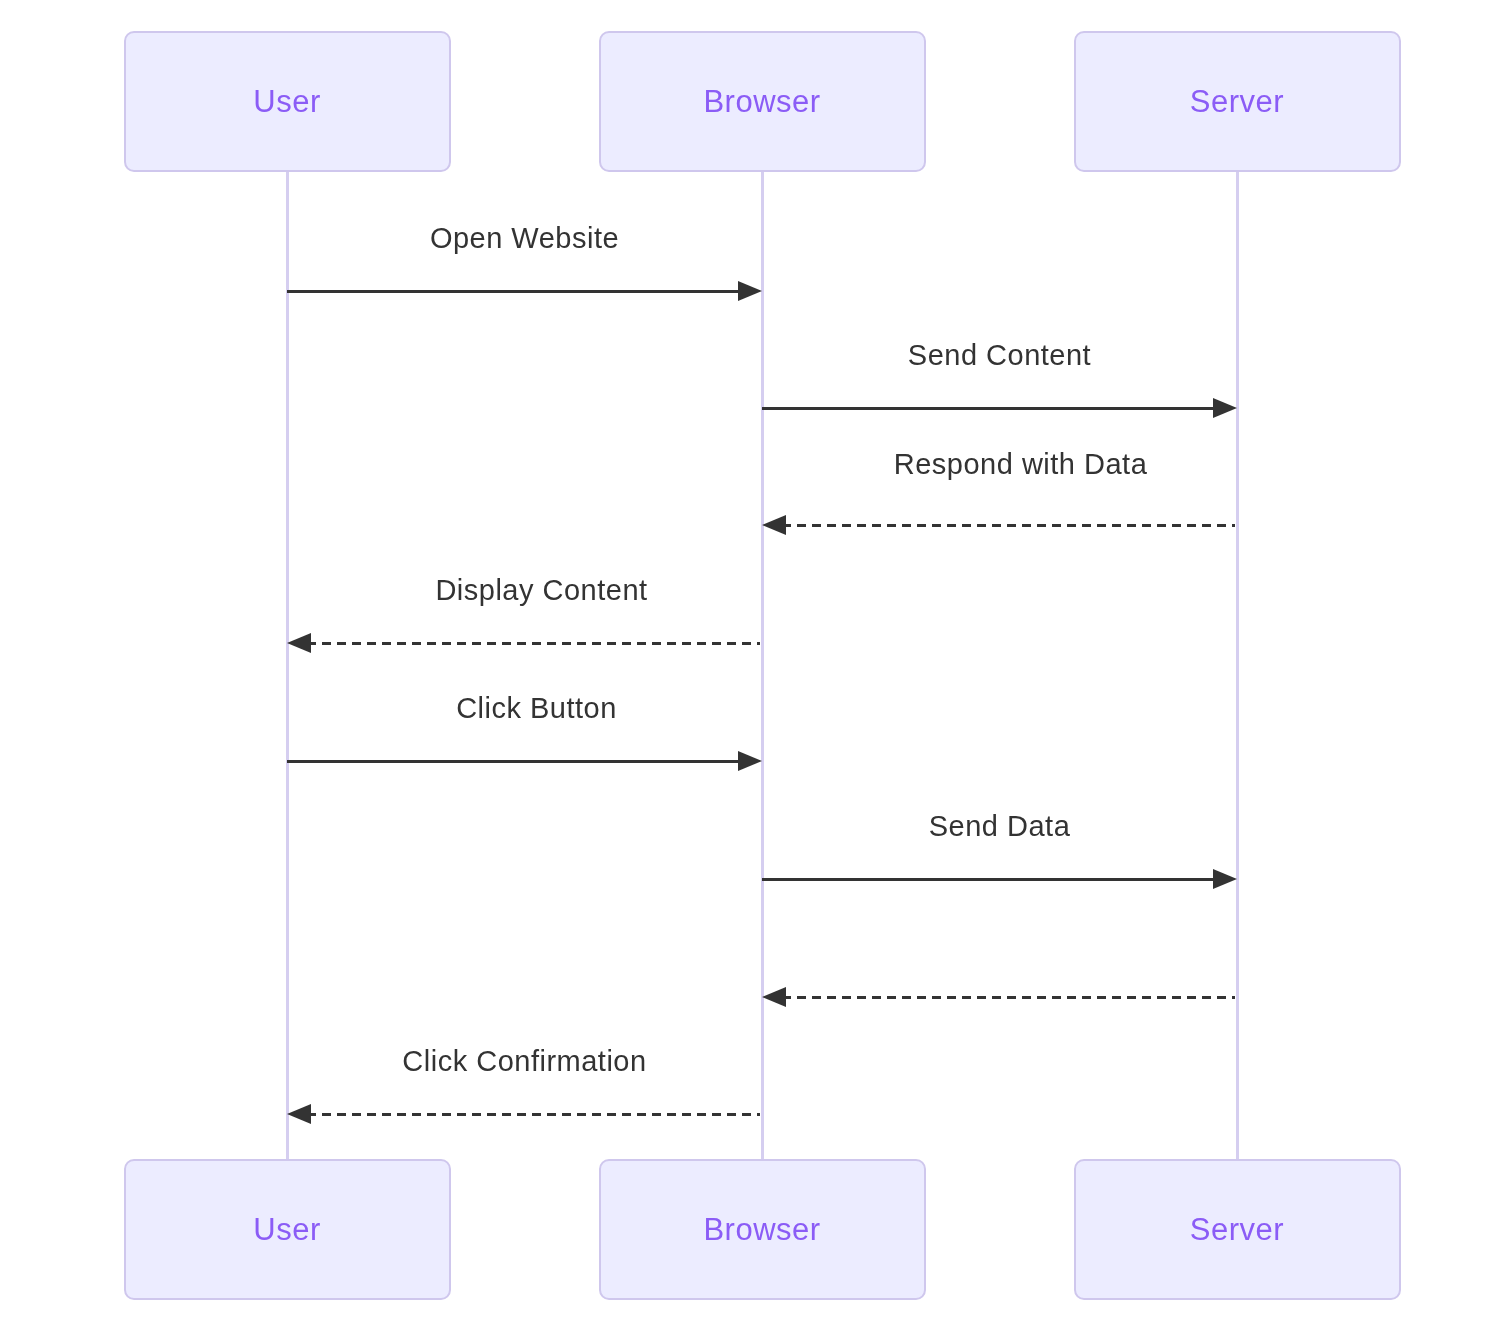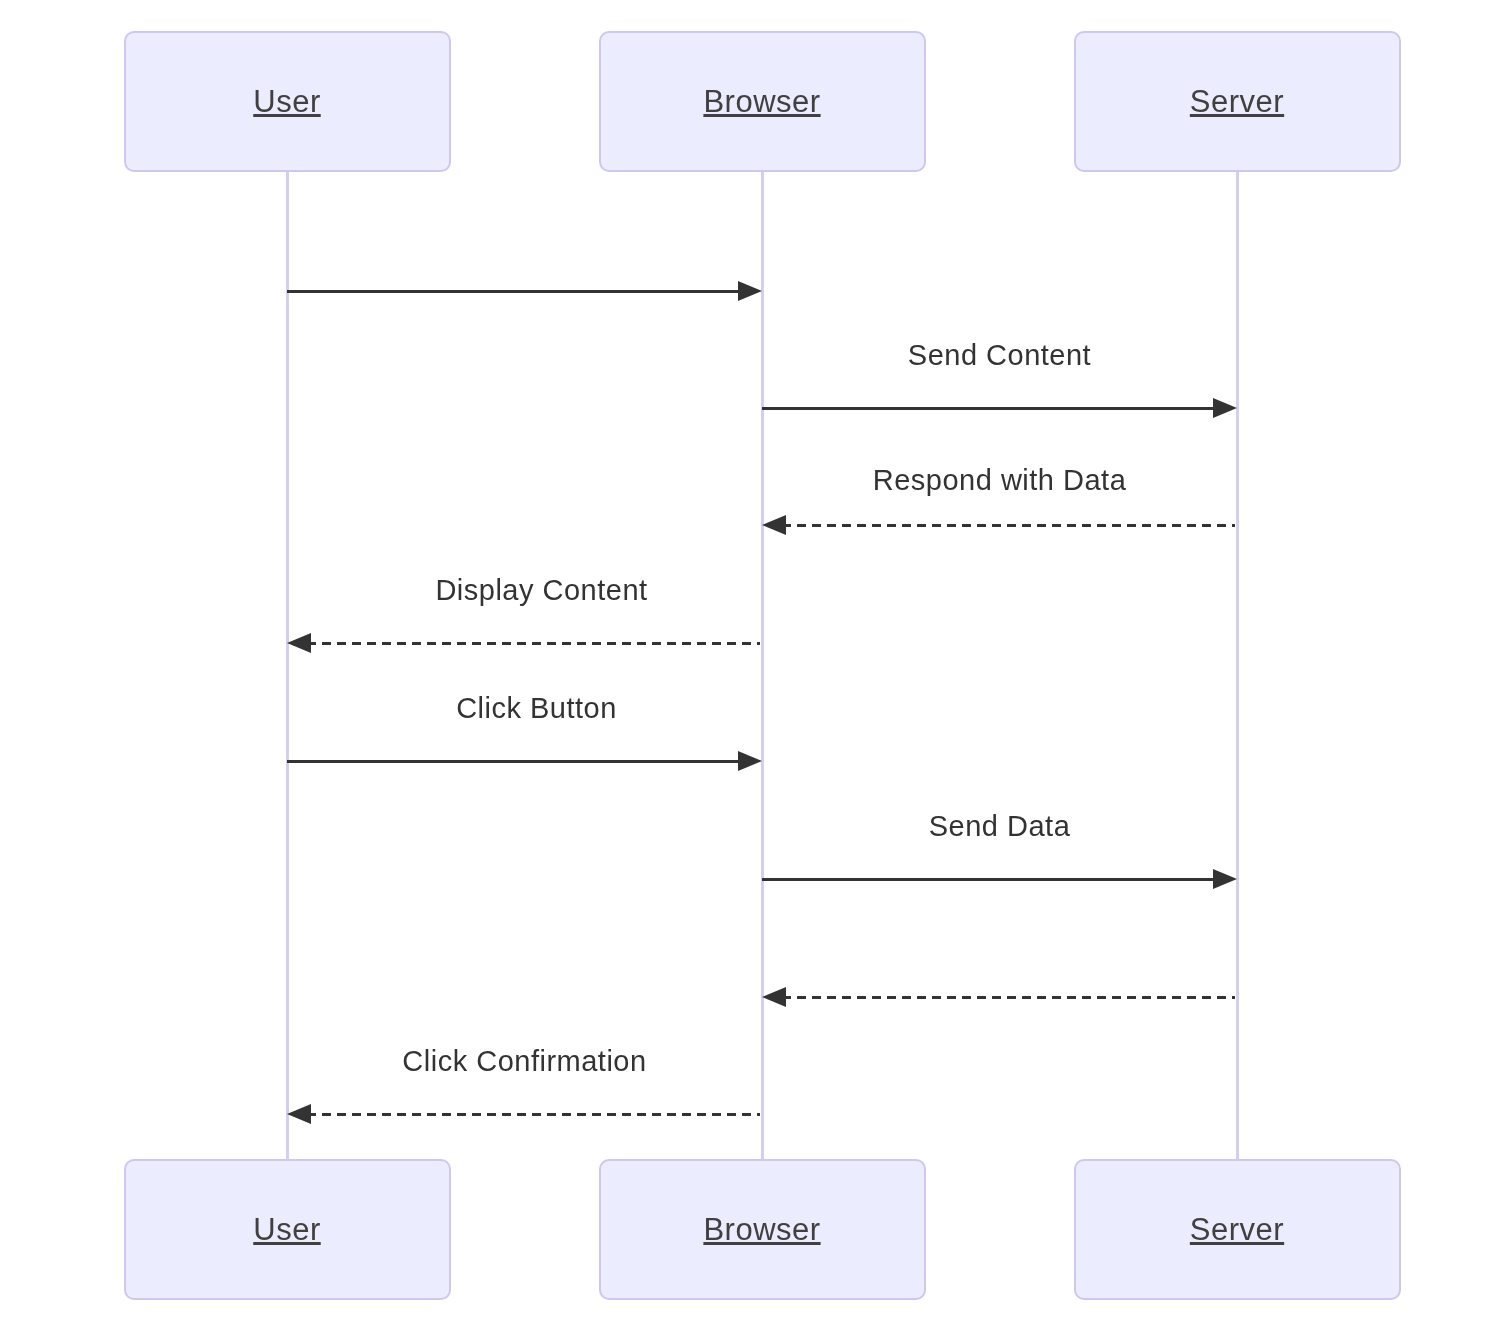--- a/index.html
+++ b/index.html
@@ -22,23 +22,22 @@
     background: #ECECFF;
     border: 2px solid #CFC7ED;
     border-radius: 10px;
     box-sizing: border-box;
     display: flex;
     align-items: center;
     justify-content: center;
   }
   .actor-label {
     font-size: 31px;
-    color: #404040;
+    color: #8b5cf6;
     letter-spacing: 0.5px;
-    text-decoration: underline;
   }
   .lifeline {
     position: absolute;
     width: 3px;
     background: #D5CEF0;
   }
   .msg-label {
     position: absolute;
     height: 44px;
     line-height: 44px;
@@ -86,26 +85,27 @@
     </div>
     <div class="actor-box" style="left: 598.5px; top: 1159px;">
       <span class="actor-label">Browser</span>
     </div>
     <div class="actor-box" style="left: 1073.5px; top: 31px;">
       <span class="actor-label">Server</span>
     </div>
     <div class="actor-box" style="left: 1073.5px; top: 1159px;">
       <span class="actor-label">Server</span>
     </div>
+    <div class="msg-label" style="left: 287px; width: 475px; top: 216px;">Open Website</div>
     <div class="msg-line solid" style="left: 287px; width: 453px; top: 289.5px;"></div>
     <div class="arrowhead right" style="left: 738px; top: 281px;"></div>
     <div class="msg-label" style="left: 762px; width: 475px; top: 333px;">Send Content</div>
     <div class="msg-line solid" style="left: 762px; width: 453px; top: 406.5px;"></div>
     <div class="arrowhead right" style="left: 1213px; top: 398px;"></div>
-    <div class="msg-label" style="left: 762px; width: 475px; top: 458px;">Respond with Data</div>
+    <div class="msg-label" style="left: 762px; width: 475px; top: 442px; padding-left: 21px;">Respond with Data</div>
     <div class="msg-line dashed" style="left: 782px; width: 453px; top: 523.5px;"></div>
     <div class="arrowhead left" style="left: 762px; top: 515px;"></div>
     <div class="msg-label" style="left: 287px; width: 475px; top: 568px; margin-left: 17px;">Display Content</div>
     <div class="msg-line dashed" style="left: 307px; width: 453px; top: 641.5px;"></div>
     <div class="arrowhead left" style="left: 287px; top: 633px;"></div>
     <div class="msg-label" style="left: 287px; width: 475px; top: 686px; padding-left: 12px;">Click Button</div>
     <div class="msg-line solid" style="left: 287px; width: 453px; top: 759.5px;"></div>
     <div class="arrowhead right" style="left: 738px; top: 751px;"></div>
     <div class="msg-label" style="left: 762px; width: 475px; top: 804px;">Send Data</div>
     <div class="msg-line solid" style="left: 762px; width: 453px; top: 877.5px;"></div>

